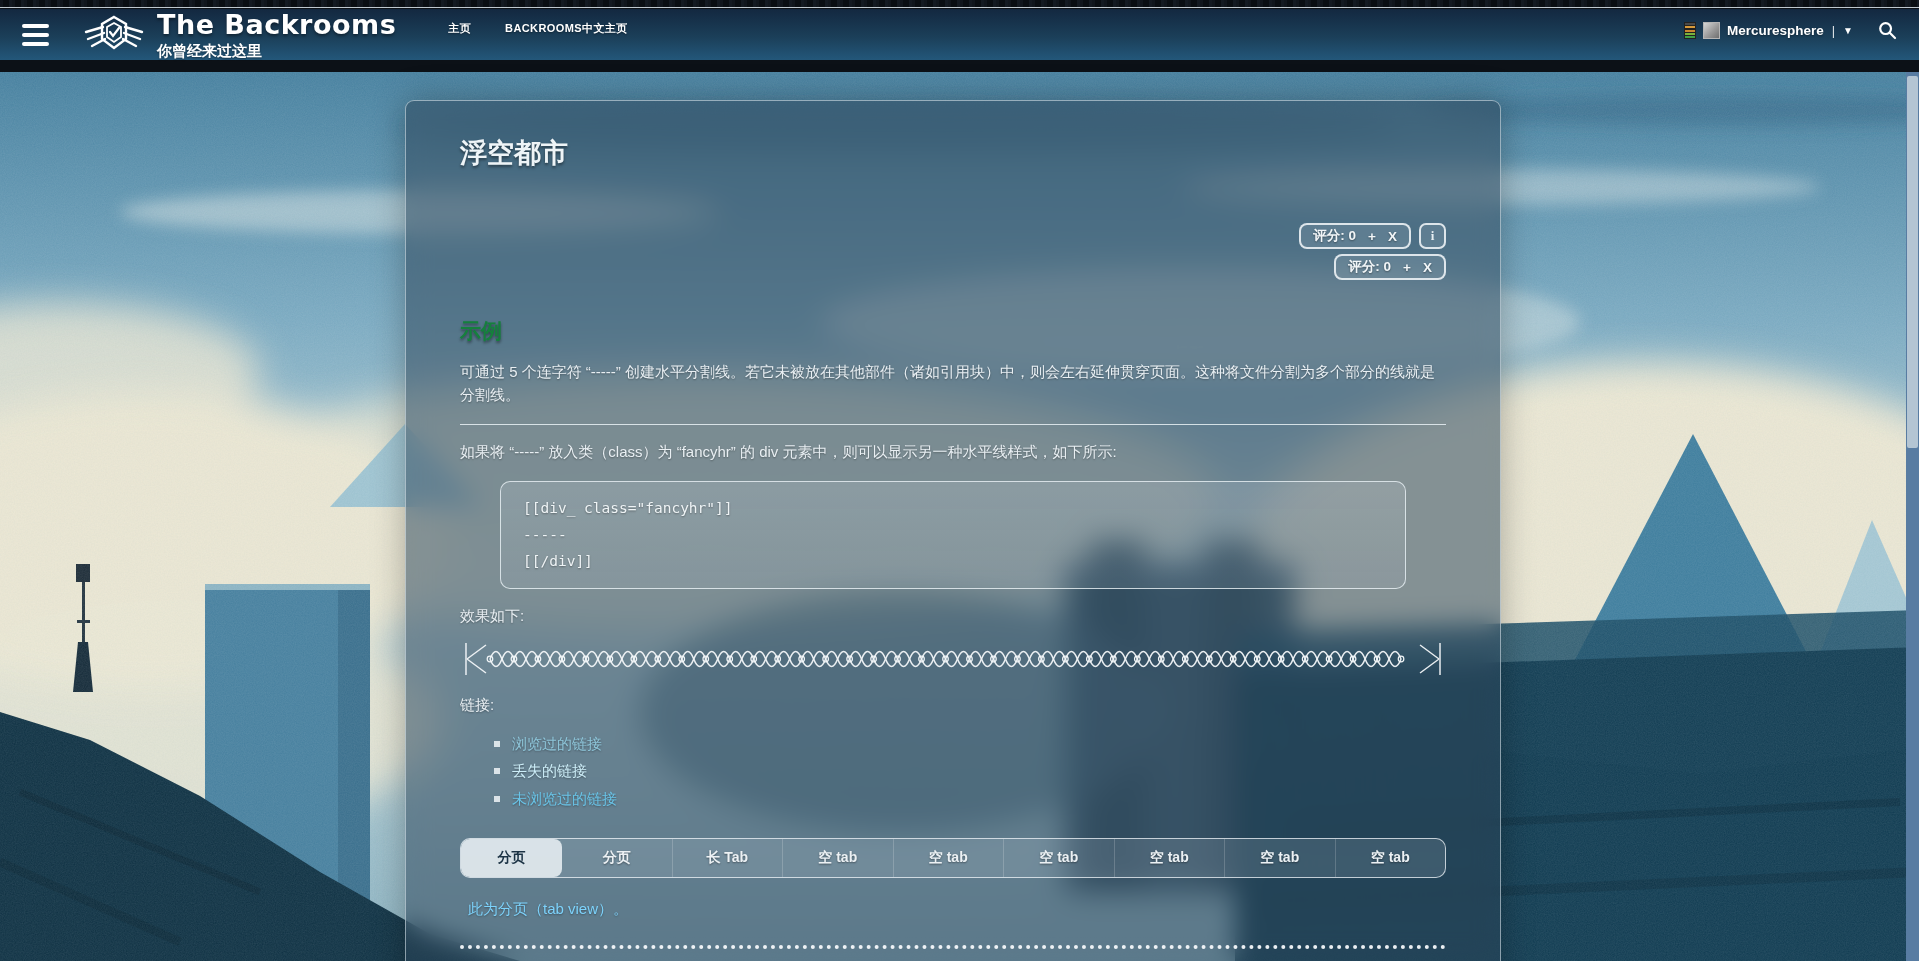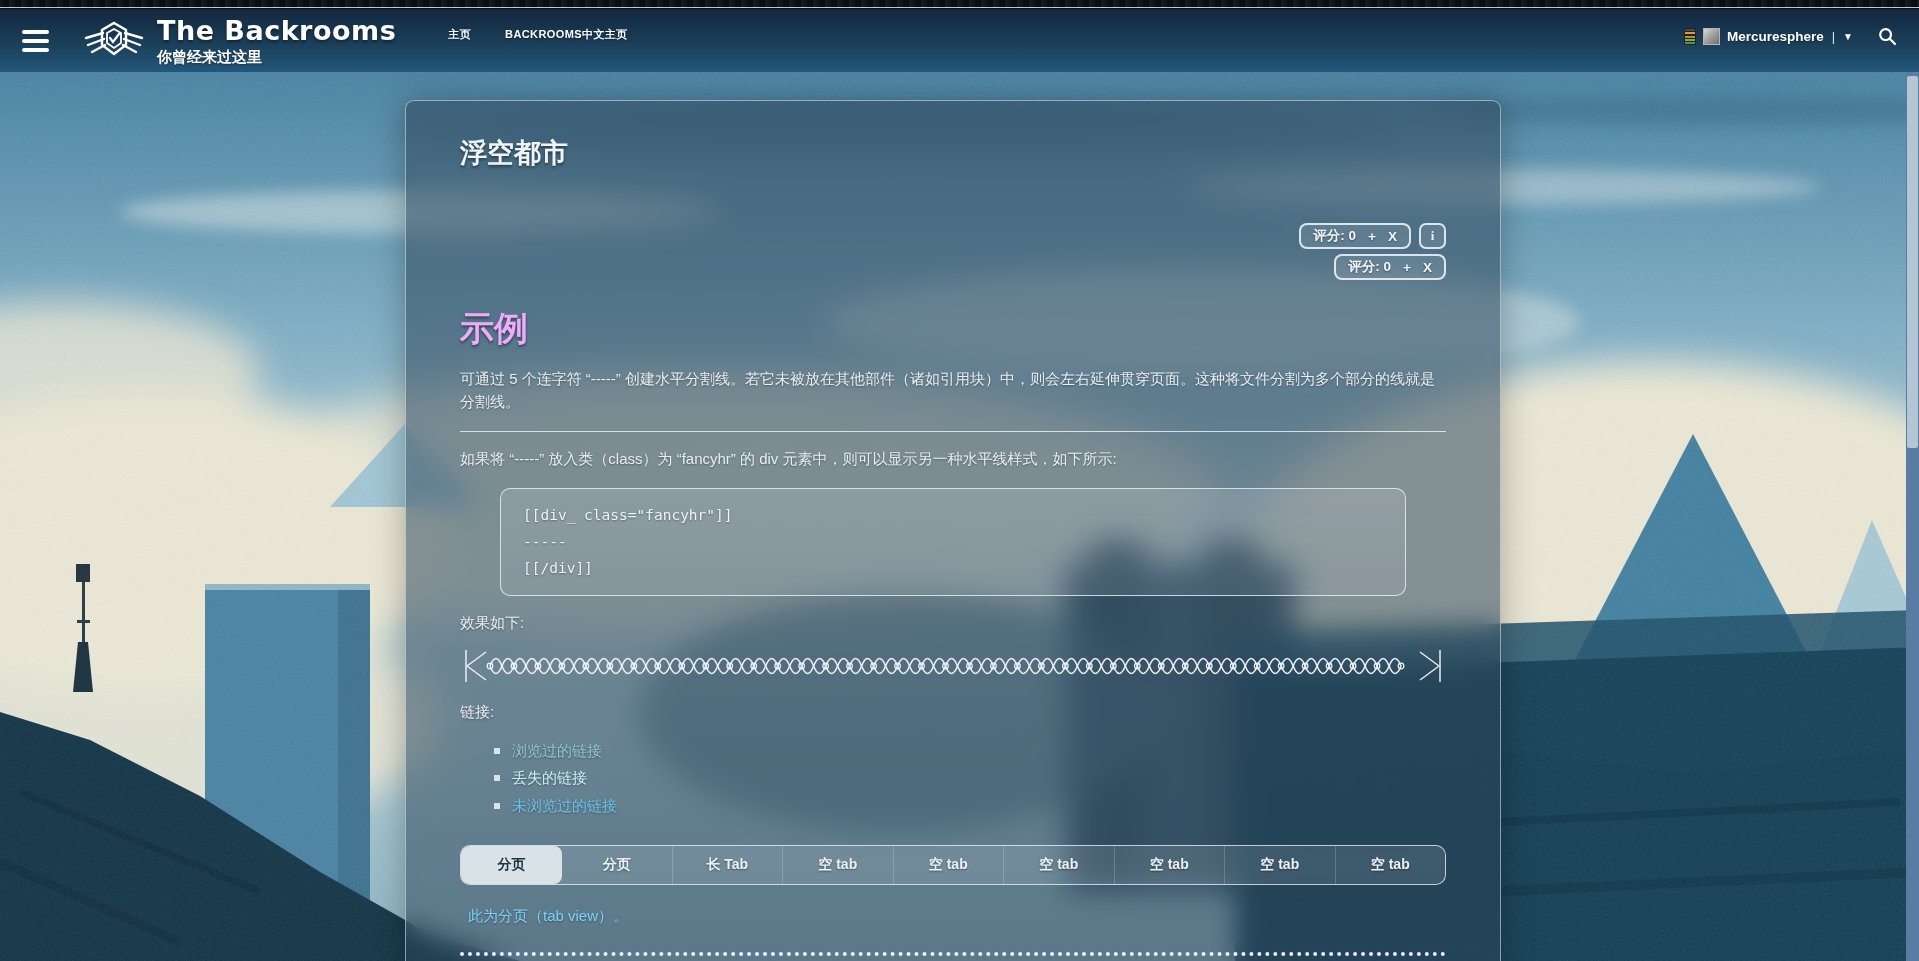--- a/index.html
+++ b/index.html
@@ -4,21 +4,21 @@
 <style>
   * { margin:0; padding:0; box-sizing:border-box; }
   html,body { width:1919px; height:961px; overflow:hidden; background:#0c1117;
     font-family:"Liberation Sans","DejaVu Sans",sans-serif; }
   .stage { position:relative; width:1919px; height:961px; overflow:hidden; }
 
   
   .top-strip { position:absolute; top:0; left:0; right:0; height:8px;
     background:repeating-linear-gradient(90deg,#11161d 0 3px,#0a0e13 3px 9px,#141a22 9px 12px);
     border-bottom:1px solid rgba(222,232,238,.85); z-index:30; }
-  header.navbar { position:absolute; top:9px; left:0; right:0; height:63px; z-index:29;
+  header.navbar { position:absolute; top:9px; left:0; right:0; height:51px; z-index:29;
     background:linear-gradient(180deg,#132840 0%,#1b3f59 55%,#23577a 100%);
     display:flex; align-items:center; padding:0 22px; color:#fff; }
   .hamburger { width:27px; height:22px; display:flex; flex-direction:column; justify-content:space-between; cursor:pointer; margin-right:34px; }
   .hamburger span { display:block; height:4px; background:#fff; border-radius:2px; }
   .logo { margin-right:12px; display:flex; align-items:center; }
   .site-titles { display:flex; flex-direction:column; line-height:1.15; }
   .site-title { font-family:"DejaVu Sans","Liberation Sans",sans-serif; font-weight:bold; font-size:27px; letter-spacing:.5px; text-shadow:0 2px 3px rgba(0,0,0,.4); }
   .site-subtitle { font-size:15px; font-weight:bold; margin-top:2px; text-shadow:0 1px 2px rgba(0,0,0,.4); }
   nav.topnav { display:flex; align-items:center; gap:34px; margin-left:52px; margin-top:-12px; }
   nav.topnav a { color:#fff; font-size:11px; font-weight:bold; letter-spacing:.4px; text-decoration:none; cursor:pointer; text-shadow:0 1px 2px rgba(0,0,0,.4); }
@@ -49,21 +49,21 @@
   .panel h1 { margin-top:34px; font-size:27px; font-weight:bold; color:#eef4f7; text-shadow:0 2px 3px rgba(0,0,0,.45); }
   .rate-stack { display:flex; flex-direction:column; align-items:flex-end; gap:5px; margin-top:52px; }
   .rate-row { display:flex; gap:8px; }
   .rate-pill { display:flex; align-items:center; gap:12px; border:2px solid rgba(244,248,250,.85); border-radius:8px;
     background:rgba(255,255,255,.10); padding:2px 12px; font-size:13.5px; font-weight:bold; color:#f2f6f8;
     text-shadow:0 1px 2px rgba(0,0,0,.4);margin-left:12px; }
   .rate-pill a { color:#f2f6f8; text-decoration:none; cursor:pointer; }
   .rate-info { border:2px solid rgba(244,248,250,.85); border-radius:7px; background:rgba(255,255,255,.10);
     width:27px; display:flex; align-items:center; justify-content:center; font-size:13px; font-weight:bold;
     font-family:"Liberation Serif","DejaVu Serif",serif; cursor:pointer; }
-  .panel h2 { margin-top:26px; font-size:34px; font-weight:bold; color:#f0abfc; text-shadow:0 2px 3px rgba(0,0,0,.45); }
+  .panel h2 { margin-top:37px; font-size:21px; font-weight:bold; color:#15803d; text-shadow:0 2px 3px rgba(0,0,0,.45); }
   .para { margin-top:15px; font-size:15px; line-height:1.55; color:#e9eff3; text-shadow:0 1px 2px rgba(0,0,0,.35); }
   .plain-hr { border:none; border-top:1px solid rgba(233,241,245,.85); margin:17px 0 0; }
   .codeblock { margin:18px 40px 0; border:1px solid rgba(235,242,246,.8); border-radius:10px;
     background:linear-gradient(180deg,rgba(210,222,230,.18),rgba(180,196,206,.14));
     padding:13px 22px; font-family:"DejaVu Sans Mono","Liberation Mono",monospace; font-size:14.5px;
     color:#eff4f6; text-shadow:0 1px 2px rgba(0,0,0,.35); }
   .codeline { line-height:1.85; white-space:pre; }
   .fancyhr { margin-top:13px; height:38px; }
   .linklist { list-style:none; margin-top:16px; padding-left:34px; }
   .linklist li { display:flex; align-items:center; gap:12px; line-height:1.5; margin-bottom:5px; }

